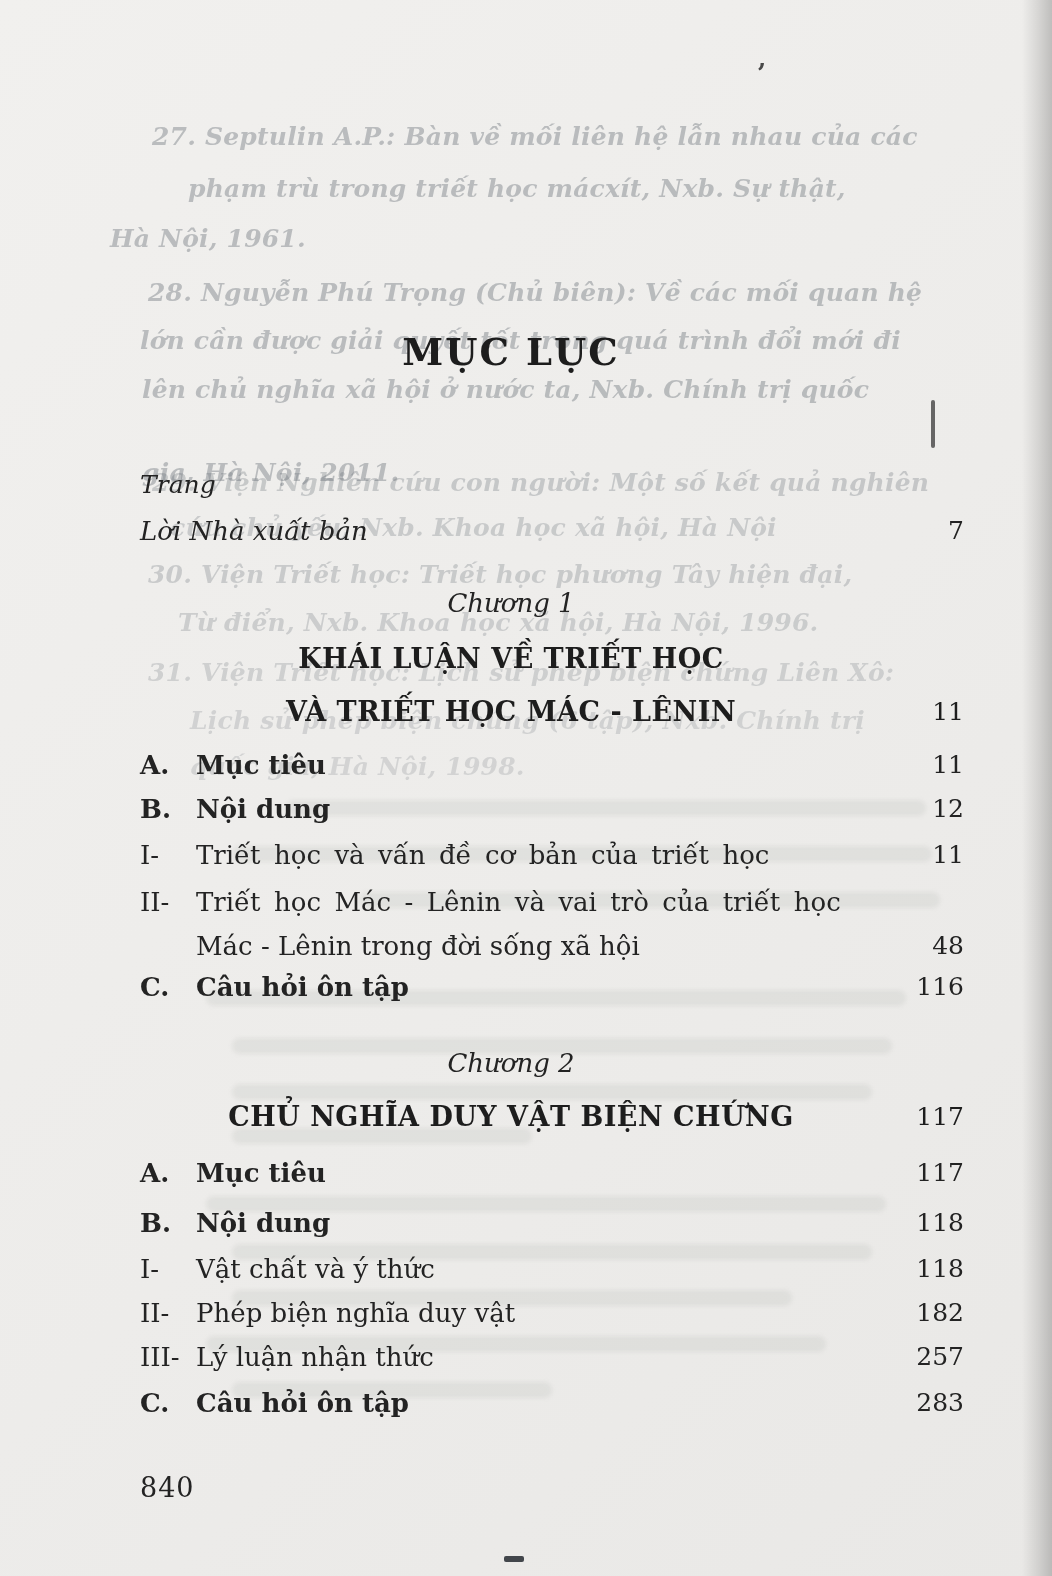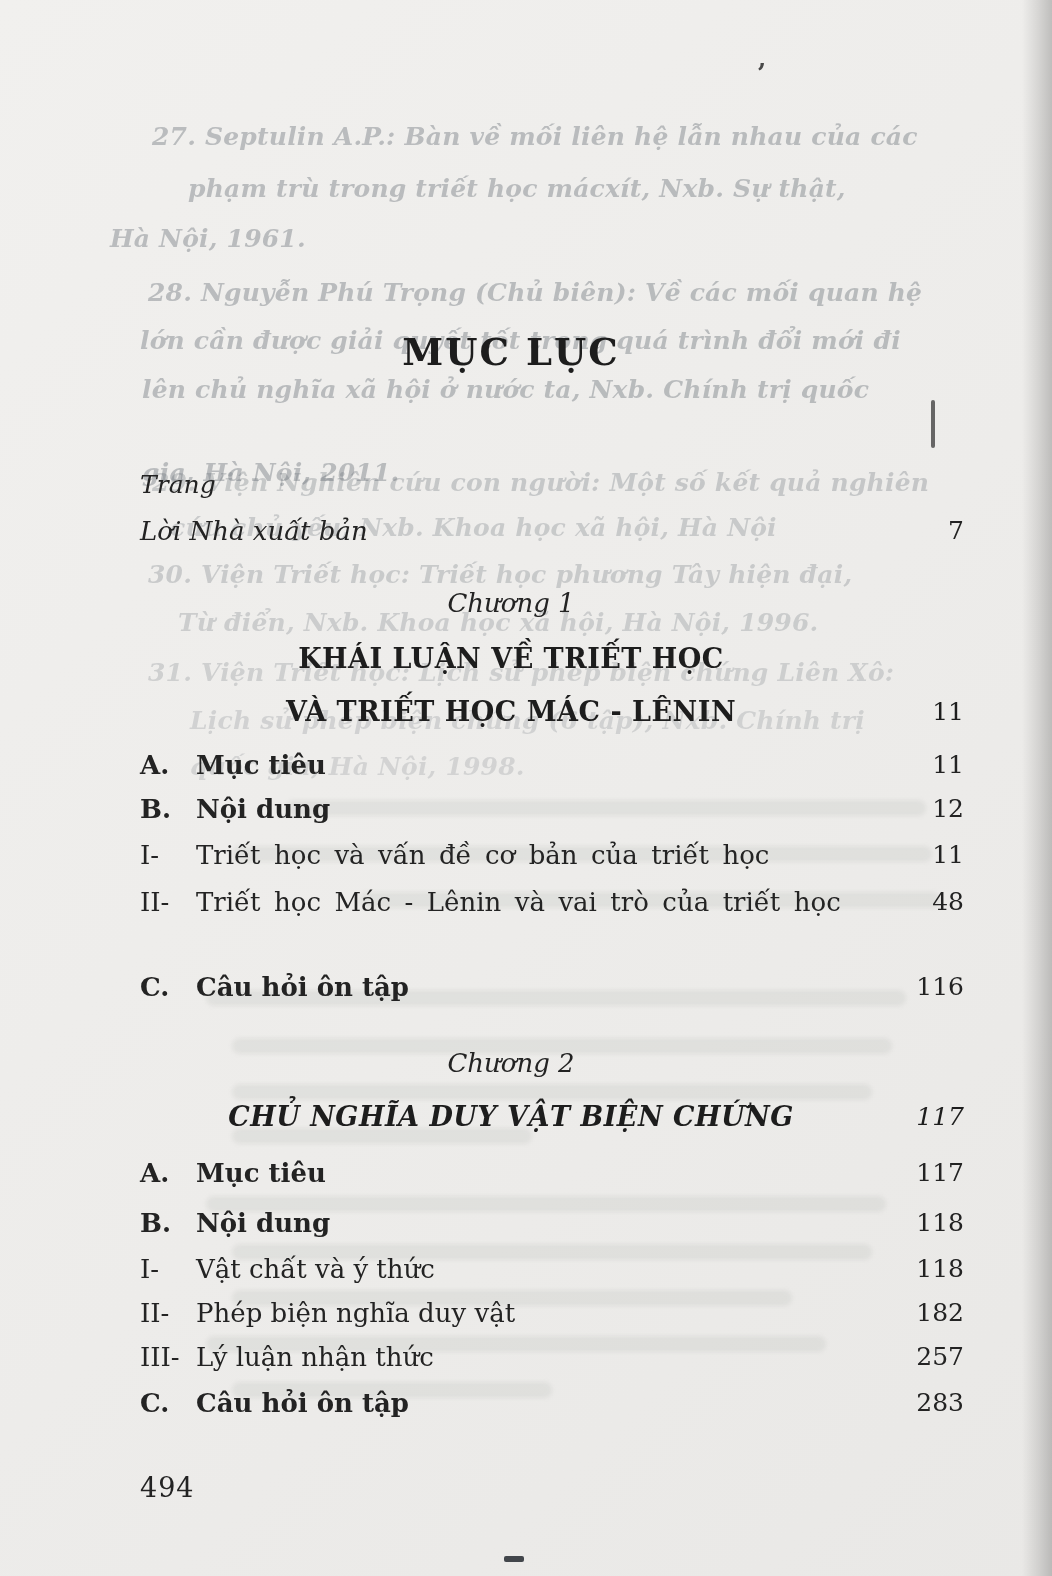--- a/index.html
+++ b/index.html
@@ -122,31 +122,32 @@
   </div>
   <div class="abs row" style="top:838px;">
     <span class="lbl">I-</span>
     <span class="txt just">Triết học và vấn đề cơ bản của triết học</span>
     <span class="pg">11</span>
   </div>
   <div class="abs row multi" style="top:880px;">
     <span class="lbl" style="line-height:44px;">II-</span>
     <div class="txt">
       <div class="just">Triết học Mác - Lênin và vai trò của triết học</div>
+      <div>Mác - Lênin trong đời sống xã hội</div>
     </div>
     <span class="pg">48</span>
   </div>
   <div class="abs row bold" style="top:970px;">
     <span class="lbl">C.</span>
     <span class="txt">Câu hỏi ôn tập</span>
     <span class="pg">116</span>
   </div>
 
   <div class="abs chap-label" style="top:1048px;">Chương 2</div>
-  <div class="abs chap-title" style="top:1094px;left:140px;right:88px;font-style:italic;">
+  <div class="abs chap-title" style="top:1094px;left:140px;right:88px;">
     <div style="position:relative;margin-right:82px;">
       <span>CHỦ NGHĨA DUY VẬT BIỆN CHỨNG</span>
       <span class="chap-page" style="right:-82px;">117</span>
     </div>
   </div>
 
   <div class="abs row bold" style="top:1156px;">
     <span class="lbl">A.</span>
     <span class="txt">Mục tiêu</span>
     <span class="pg">117</span>
@@ -170,15 +171,15 @@
     <span class="lbl">III-</span>
     <span class="txt">Lý luận nhận thức</span>
     <span class="pg">257</span>
   </div>
   <div class="abs row bold" style="top:1386px;">
     <span class="lbl">C.</span>
     <span class="txt">Câu hỏi ôn tập</span>
     <span class="pg">283</span>
   </div>
 
-  <div class="abs footer-num">494</div>
+  <div class="abs footer-num">840</div>
 
 </div>
 
 </body></html>

